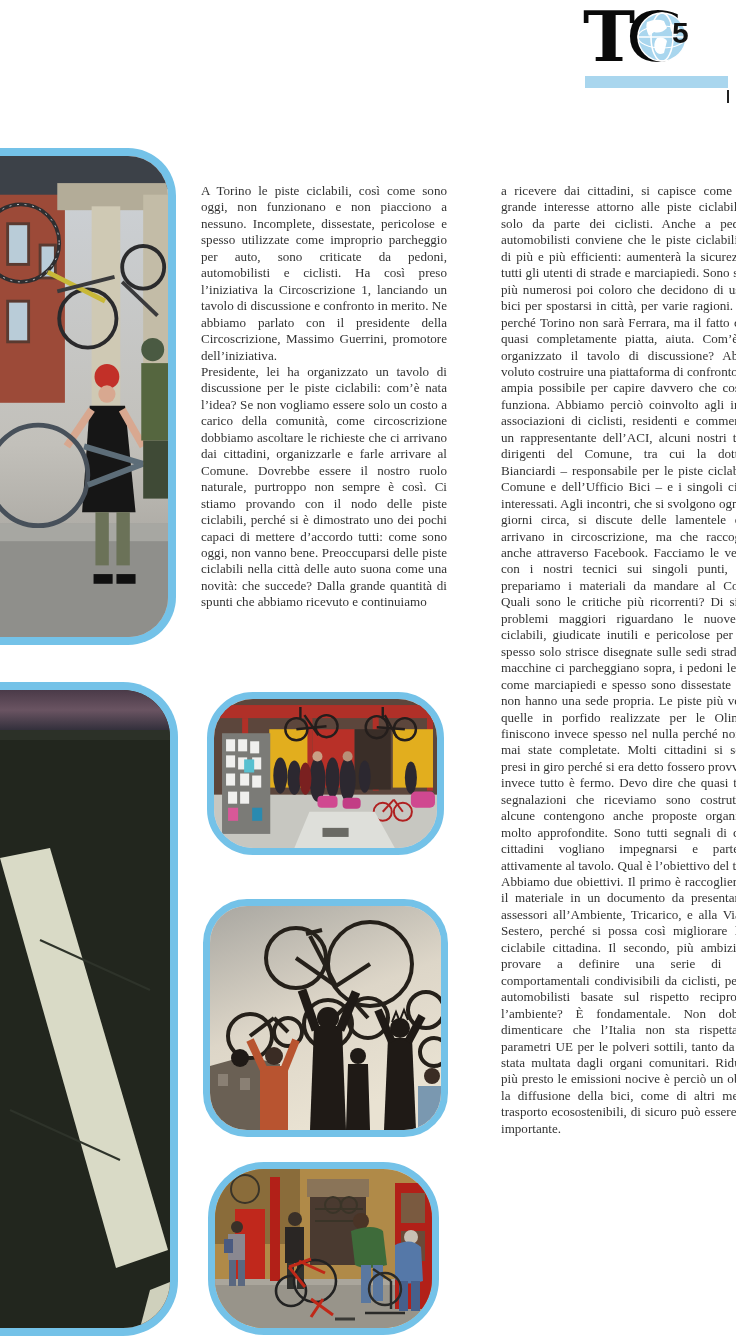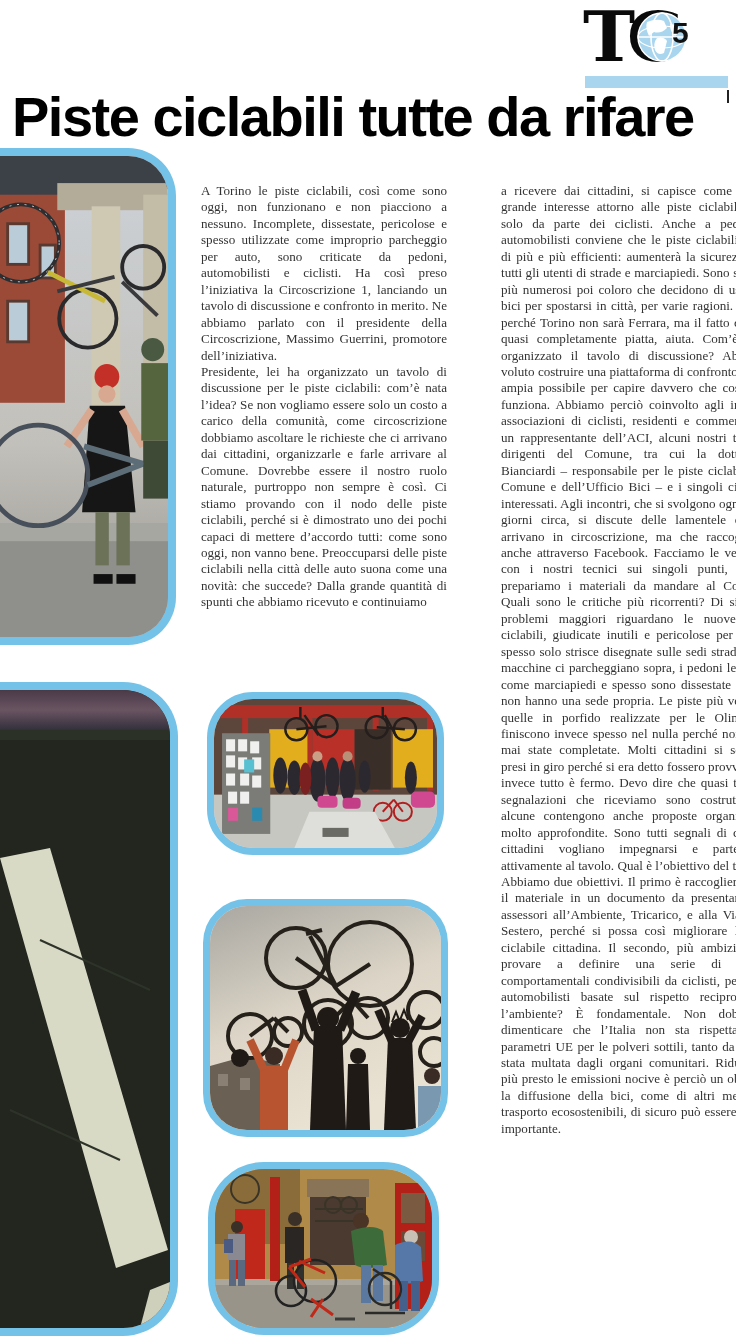--- a/index.html
+++ b/index.html
@@ -62,21 +62,20 @@
       <ellipse cx="25" cy="25" rx="24" ry="24" fill="none" stroke="#ffffff" stroke-width="1.4"></ellipse>
       <ellipse cx="25" cy="25" rx="11" ry="24" fill="none" stroke="#ffffff" stroke-width="1.6"></ellipse>
       <line x1="1" y1="25" x2="49" y2="25" stroke="#ffffff" stroke-width="1.6"></line>
       <ellipse cx="25" cy="25" rx="24" ry="11" fill="none" stroke="#ffffff" stroke-width="1.2"></ellipse>
     </svg>
   </div>
   <div class="page-number">5</div>
   <div class="logo-bar"></div>
   <div class="tick"></div>
 
-  <h1 class="headline">Piste ciclabili tutte da rifare</h1>
 
   <div class="photo photo-left-top">
     <svg viewBox="0 0 176 497" preserveAspectRatio="none">
       <defs>
         <linearGradient id="sky1" x1="0" y1="0" x2="0" y2="1">
           <stop offset="0" stop-color="#cdd2d8"></stop>
             <stop offset="0.6" stop-color="#c2c0ba"></stop>
             <stop offset="1" stop-color="#97948e"></stop>
         </linearGradient>
       </defs>

